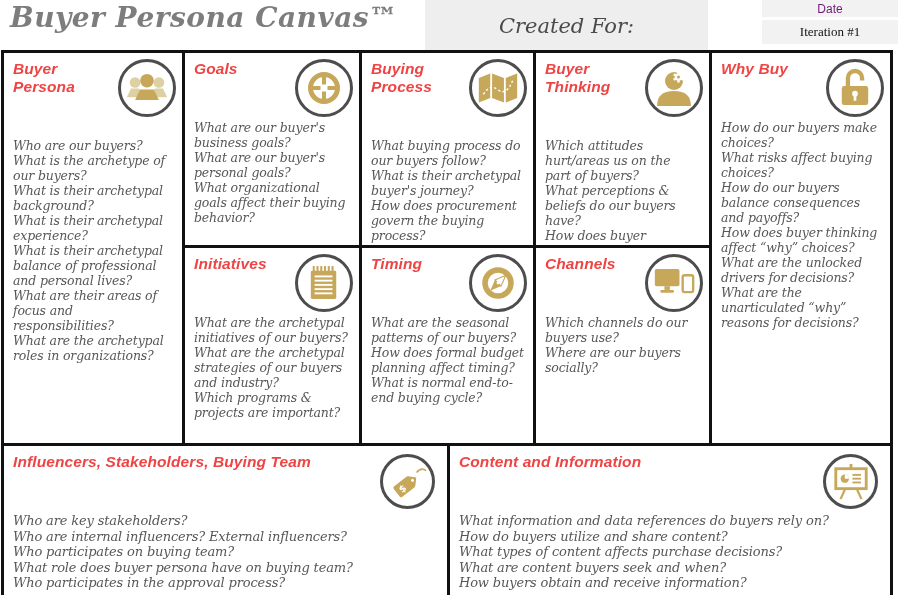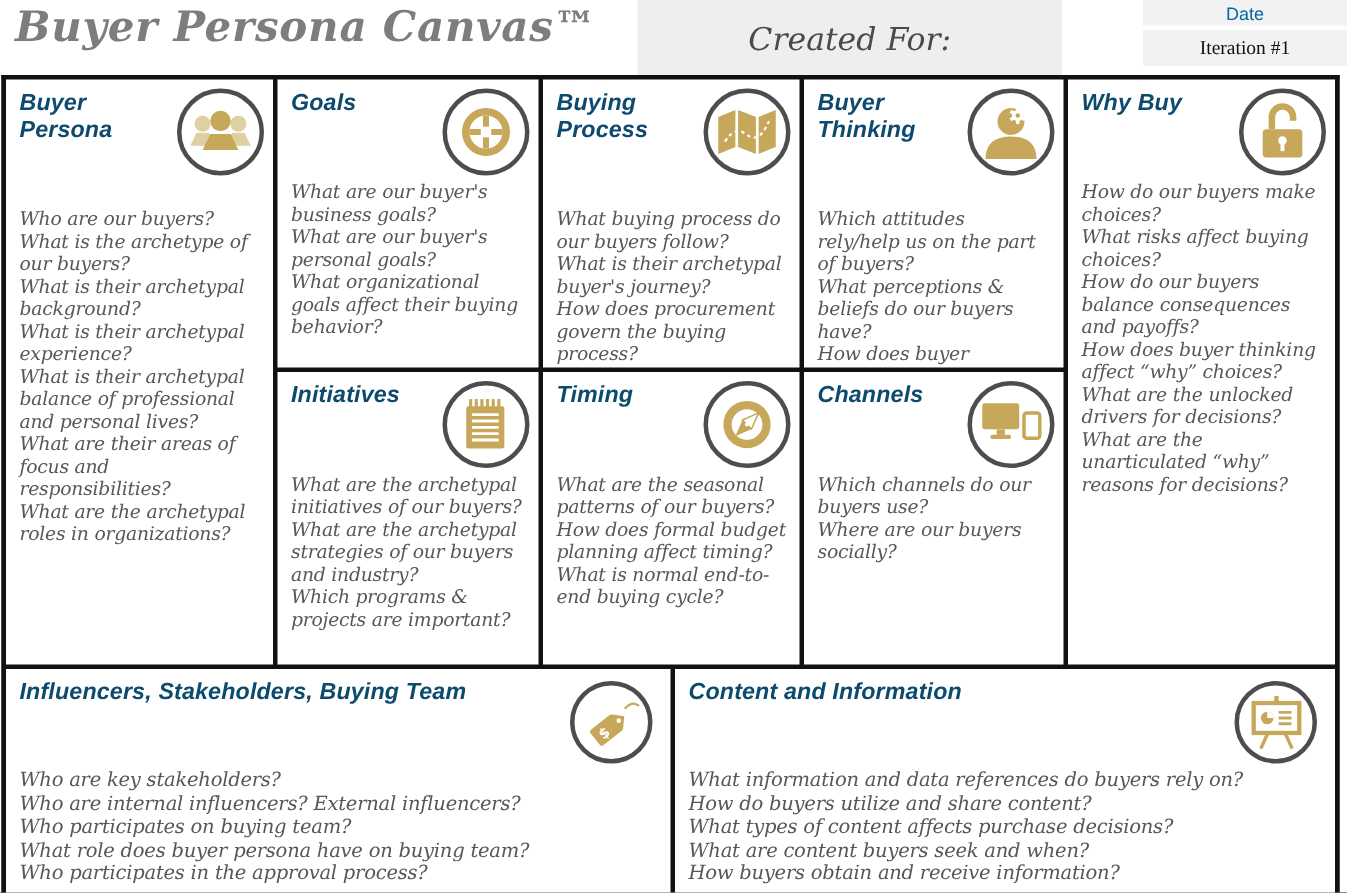--- a/index.html
+++ b/index.html
@@ -20,42 +20,42 @@
   .created-for-box {
     position: absolute; left: 425px; top: 0; width: 283px; height: 51px;
     background: #eeeeee; display: flex; align-items: center; justify-content: center;
   }
   .created-for-box span {
     font: italic 21px "DejaVu Serif", serif; color: #4a4a4a;
   }
   .date-box {
     position: absolute; left: 762px; top: 0; width: 136px; height: 17px;
     background: #f2f2f2; display: flex; align-items: center; justify-content: center;
-    font-size: 12px; color: #0369a1; text-align: center;
+    font-size: 12px; color: #701a75; text-align: center;
   }
   .iteration-box {
     position: absolute; left: 762px; top: 20px; width: 136px; height: 24px;
     background: #f2f2f2; display: flex; align-items: center; justify-content: center;
     font-size: 13px; color: #111; font-family: Liberation Serif, serif;
   }
 
   
   .canvas-wrap {
     position: absolute; left: 1px; top: 50px; width: 892px; height: 545px;
     background: #111; border: 3px solid #111; border-bottom: none;
     display: flex; flex-direction: column; gap: 3px;
   }
   .row-top { display: grid; grid-template-columns: 178px 174px 171px 173px 178px; gap: 3px; height: 390px; }
   .col-split { display: grid; grid-template-rows: 192px 195px; gap: 3px; }
   .row-bottom { display: grid; grid-template-columns: 443px 440px; gap: 3px; flex: 1; }
 
   .card { background: #fff; position: relative; padding: 7px 9px; overflow: hidden; }
   .card-title {
     font: italic bold 15.5px "Liberation Sans", sans-serif;
-    color: #0c4a6e; letter-spacing: .1px; padding-right: 56px;
+    color: #ef4444; letter-spacing: .1px; padding-right: 56px;
   }
   .row-bottom .card-title { padding-right: 80px; }
 
   .icon-circle {
     position: absolute; top: 6px; right: 6px; width: 58px; height: 58px;
     border: 3px solid #4d4d4d; border-radius: 50%; background: #fff;
     display: flex; align-items: center; justify-content: center;
   }
   .row-bottom .icon-circle { width: 55px; height: 55px; top: 8px; right: 12px; }
 
@@ -204,21 +204,21 @@
             <g transform="translate(24.5 9)">
               <rect fill="#fff" x="-1.2" y="-5.6" width="2.4" height="11.2"></rect>
               <rect fill="#fff" x="-1.2" y="-5.6" width="2.4" height="11.2" transform="rotate(60)"></rect>
               <rect fill="#fff" x="-1.2" y="-5.6" width="2.4" height="11.2" transform="rotate(120)"></rect>
               <circle fill="#fff" r="3.8"></circle>
               <circle class="g1" r="1.5"></circle>
             </g>
           </svg>
         </div>
         <div class="q-list">
-            <div>Which attitudes rely/help us on the part of buyers?</div>
+            <div>Which attitudes hurt/areas us on the part of buyers?</div>
             <div>What perceptions &amp; beliefs do our buyers have?</div>
             <div>How does buyer thinking affect buying behavior?</div>
           </div>
       </section>
       <section class="card">
         <h2 class="card-title">Channels</h2>
         <div class="icon-circle">
           <svg width="42" height="33" viewBox="0 0 46 36">
             <rect class="g1" x="2" y="2" width="27" height="19" rx="2"></rect>
             <rect class="g1" x="12.5" y="21" width="6" height="4"></rect>

